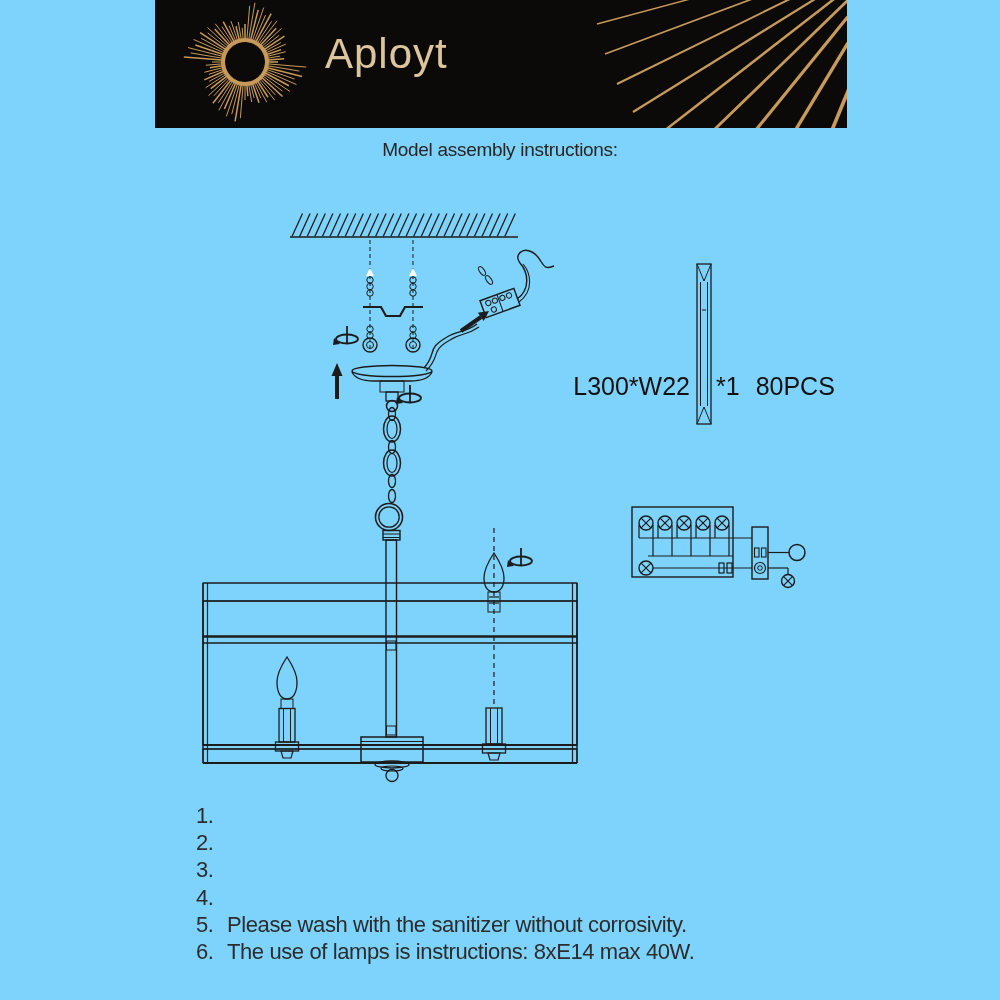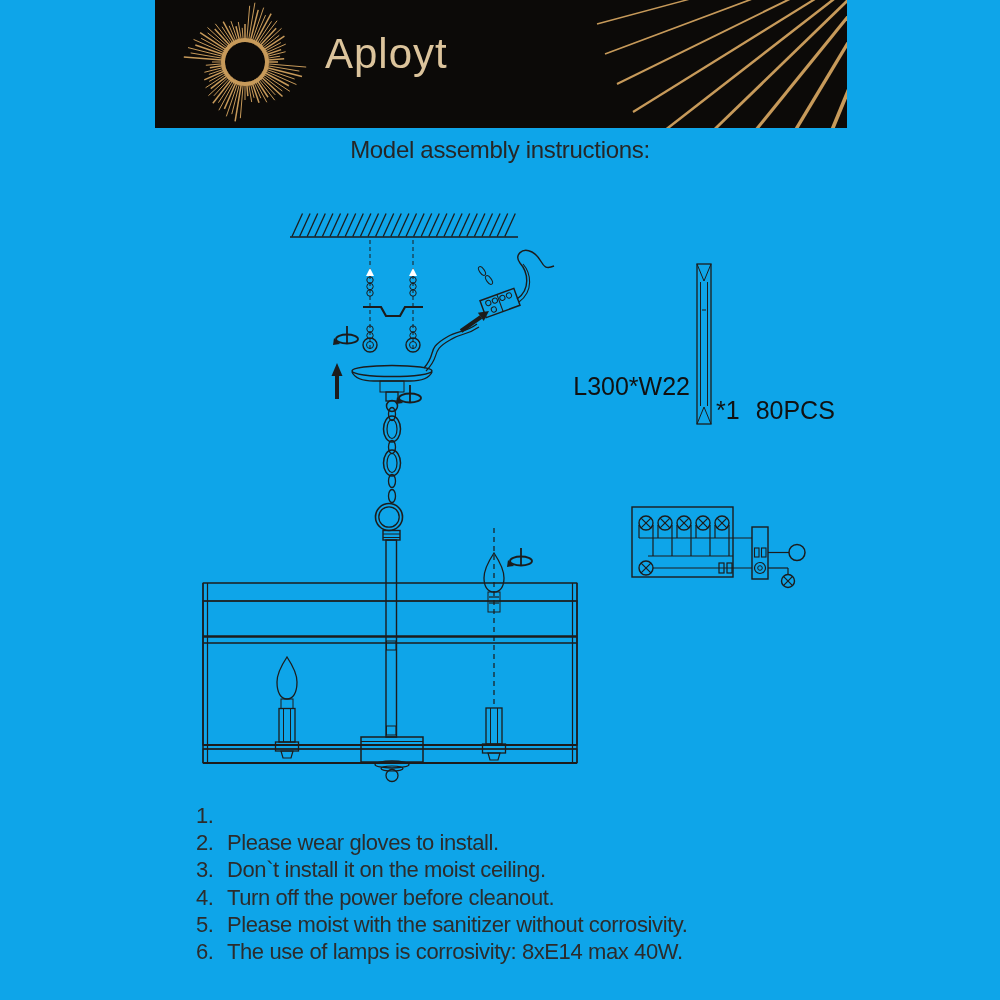--- a/index.html
+++ b/index.html
@@ -1,32 +1,32 @@
 <!DOCTYPE html>
 <html><head>
 <meta charset="utf-8">
 <style>
   html,body{margin:0;padding:0;background:#ffffff;}
-  #page{position:relative;width:1000px;height:1000px;background:#0ea5e9;overflow:hidden;
+  #page{position:relative;width:1000px;height:1000px;background:#7dd3fc;overflow:hidden;
         font-family:"Liberation Sans",sans-serif;}
   
   .banner{position:absolute;left:155px;top:0;width:692px;height:128px;background:#0c0a08;overflow:hidden;}
   .banner svg{position:absolute;left:0;top:0;}
   .brand-name{position:absolute;left:170px;top:30px;font-size:42px;letter-spacing:1px;
         color:#dcc49c;font-weight:400;}
   
   .title-wrap{position:absolute;left:0;top:136px;width:1000px;text-align:center;color:#262626;}
-  .title-line{font-size:24px;letter-spacing:-0.3px;line-height:27px;}
+  .title-line{font-size:19px;letter-spacing:-0.3px;line-height:27px;}
   
   #draw{position:absolute;left:0;top:0;width:1000px;height:1000px;}
   #draw line,#draw path,#draw circle,#draw ellipse,#draw rect,#draw polyline{stroke:#1c1c1c;fill:none;}
   
   .dim-label{position:absolute;top:372px;font-family:Liberation Sans, sans-serif;font-size:25px;color:#111;}
   .dim-left{left:500px;width:190px;text-align:right;}
-  .dim-right{left:716px;width:200px;text-align:left;margin-top:24px;}
+  .dim-right{left:716px;width:200px;text-align:left;}
   .dim-right .pcs{margin-left:16px;}
   
   .instructions{position:absolute;left:196px;top:802px;color:#2c2c2c;font-size:22px;letter-spacing:-0.4px;}
   .instr-row{display:flex;line-height:27.2px;}
   .instr-num{width:31px;flex:0 0 31px;}
 </style>
 </head>
 <body>
 
 <div id="page">
@@ -397,32 +397,29 @@
   <div class="dim-label dim-right">
     <span>*1</span><span class="pcs">80PCS</span>
   </div>
 
   <div class="instructions">
     <div class="instr-row">
       <span class="instr-num">1.</span>
     </div>
     <div class="instr-row">
       <span class="instr-num">2.</span>
-      <span>Please wear gloves to install.</span>
     </div>
     <div class="instr-row">
       <span class="instr-num">3.</span>
-      <span>Don`t install it on the moist ceiling.</span>
     </div>
     <div class="instr-row">
       <span class="instr-num">4.</span>
-      <span>Turn off the power before cleanout.</span>
     </div>
     <div class="instr-row">
       <span class="instr-num">5.</span>
-      <span>Please moist with the sanitizer without corrosivity.</span>
+      <span>Please wash with the sanitizer without corrosivity.</span>
     </div>
     <div class="instr-row">
       <span class="instr-num">6.</span>
-      <span>The use of lamps is corrosivity: 8xE14 max 40W.</span>
+      <span>The use of lamps is instructions: 8xE14 max 40W.</span>
     </div>
   </div>
 </div>
 
 </body></html>

